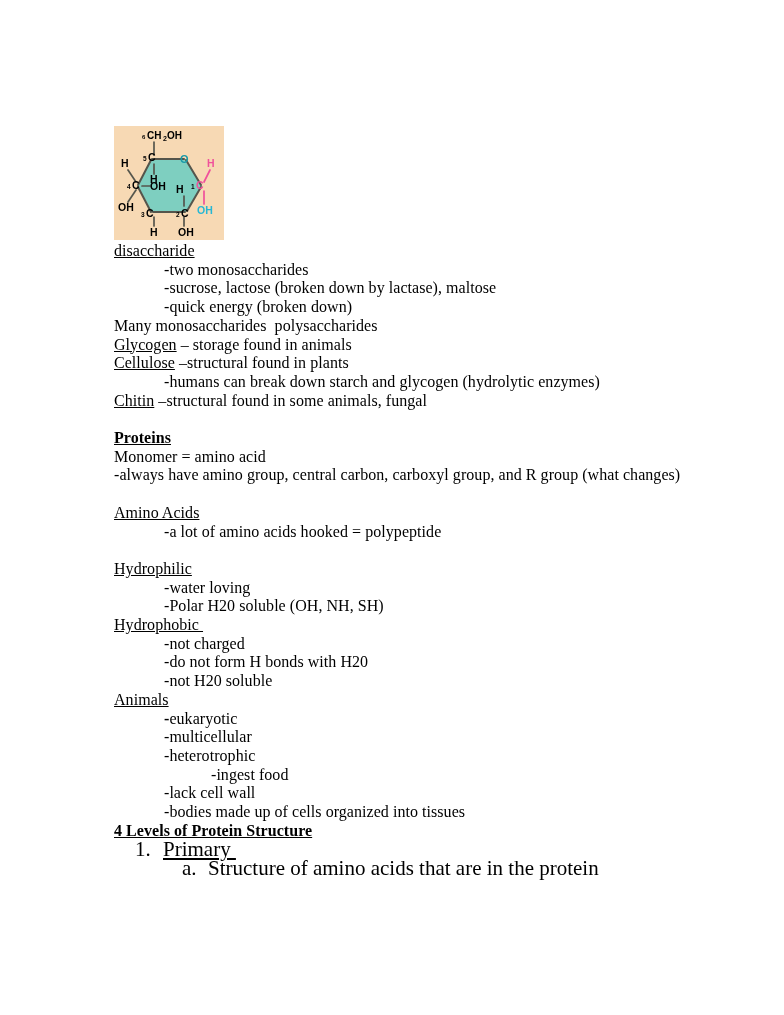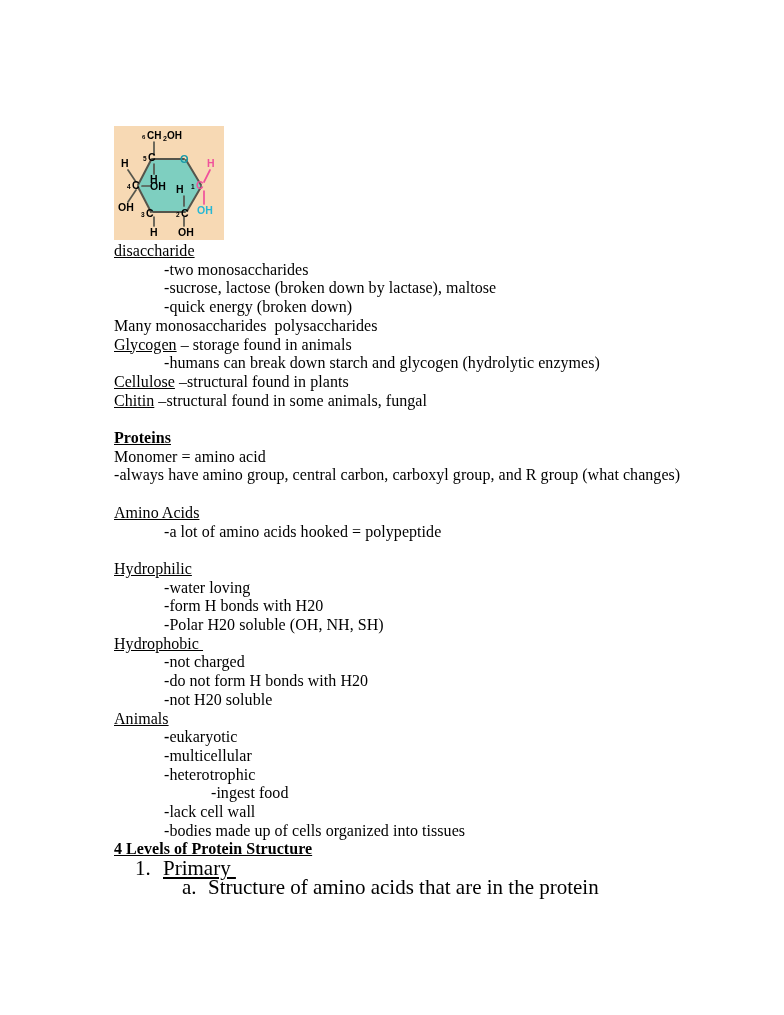--- a/index.html
+++ b/index.html
@@ -160,42 +160,41 @@
 
     <div class="line ind0"><span class="u">disaccharide</span></div>
     <div class="line ind1">-two monosaccharides</div>
     <div class="line ind1">-sucrose, lactose (broken down by lactase), maltose</div>
     <div class="line ind1">-quick energy (broken down)</div>
     <div class="line ind0">Many monosaccharides  polysaccharides</div>
 
 
     <div class="line ind0"><span class="u">Glycogen</span><span> – storage found in animals</span></div>
 
+    <div class="line ind0"><span class="u">Cellulose</span><span> –structural found in plants</span></div>
+
     <div class="line ind1">-humans can break down starch and glycogen (hydrolytic enzymes)</div>
-
-    <div class="line ind0"><span class="u">Cellulose</span><span> –structural found in plants</span></div>
 
     <div class="line ind0"><span class="u">Chitin</span><span> –structural found in some animals, fungal</span></div>
 
     <div class="blank"></div>
 
     <div class="line ind0"><span class="b u">Proteins</span></div>
     <div class="line ind0">Monomer = amino acid</div>
     <div class="line ind0">-always have amino group, central carbon, carboxyl group, and R group (what changes)</div>
 
     <div class="blank"></div>
 
     <div class="line ind0"><span class="u">Amino Acids</span></div>
     <div class="line ind1">-a lot of amino acids hooked = polypeptide</div>
 
     <div class="blank"></div>
 
     <div class="line ind0"><span class="u">Hydrophilic</span></div>
     <div class="line ind1">-water loving</div>
-    <div class="line ind1">-form H bonds with H20</div>
     <div class="line ind1">-Polar H20 soluble (OH, NH, SH)</div>
 
     <div class="line ind0"><span class="u">Hydrophobic </span></div>
     <div class="line ind1">-not charged</div>
     <div class="line ind1">-do not form H bonds with H20</div>
     <div class="line ind1">-not H20 soluble</div>
 
     <div class="line ind0"><span class="u">Animals</span></div>
     <div class="line ind1"><span class="b">-</span><span>eukaryotic</span></div>
     <div class="line ind1">-multicellular</div>

